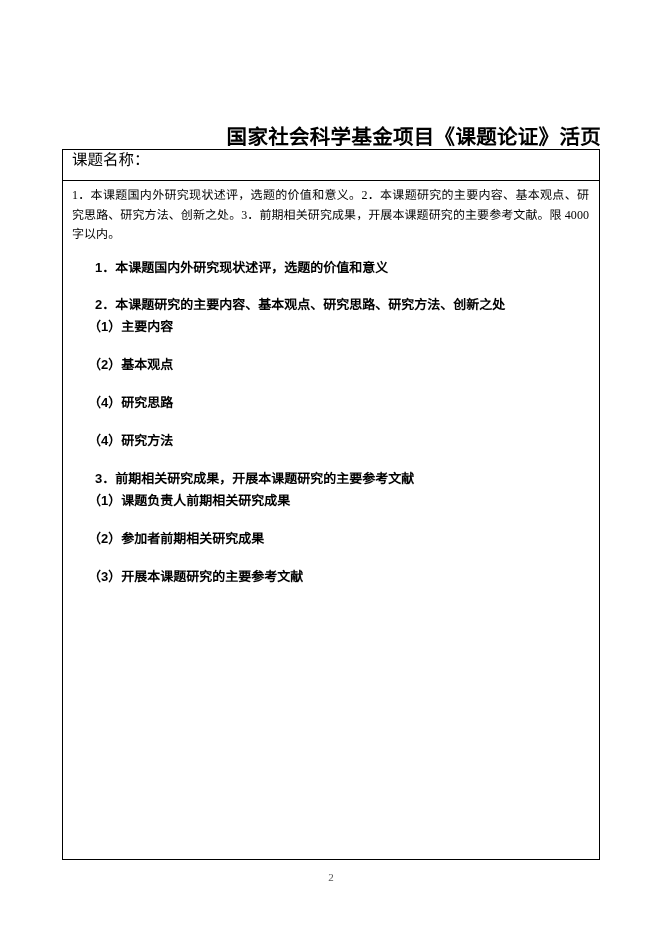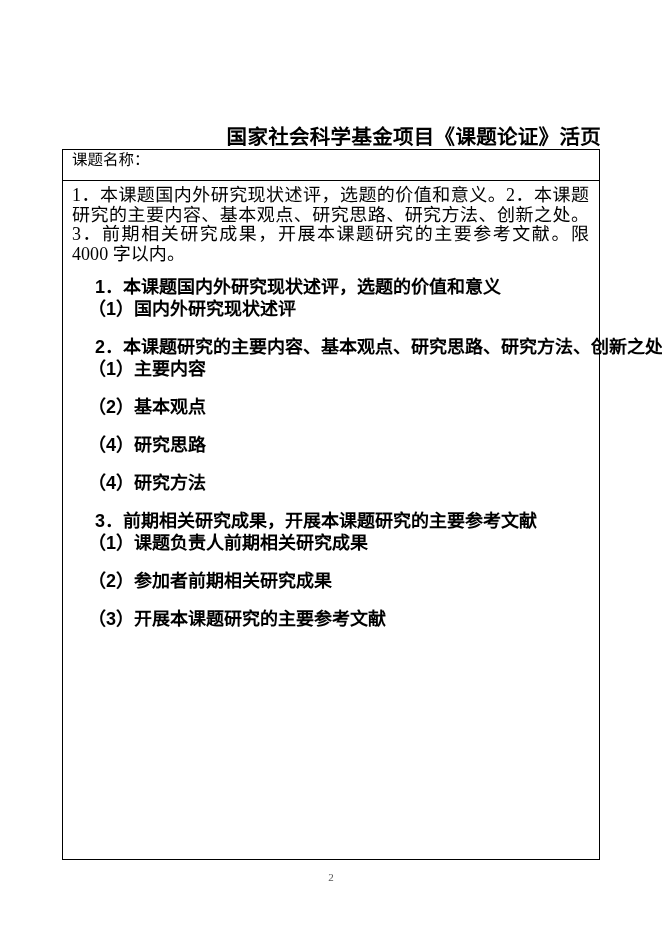--- a/index.html
+++ b/index.html
@@ -64,38 +64,38 @@
   .table-body-cell {
     position: relative;
     height: 677px;
     box-sizing: border-box;
     padding: 5px 8px 0 7px;
   }
 
   
   .instructions {
     font-family: "Liberation Serif", "DejaVu Serif", serif;
-    font-size: 18px;
+    font-size: 12px;
     line-height: 19.5px;
     text-align: justify;
     text-justify: inter-ideograph;
     margin: 0 0 11px 0;
     padding: 0 2px 0 2px;
     letter-spacing: 0.05px;
   }
 
   
   .outline {
     position: relative;
     margin-top: 13px;
   }
 
   .outline-item {
     font-family: "Liberation Sans", "DejaVu Sans", sans-serif;
-    font-size: 18px;
+    font-size: 13px;
     line-height: 20px;
     white-space: nowrap;
   }
 
   
   .outline-item.level-1 {
     font-weight: bold;
     padding-left: 25px;
     margin-bottom: 2px;
   }
@@ -142,21 +142,20 @@
     <div class="table-header-cell">
       <span class="label">课题名称：</span>
     </div>
 
     <div class="table-body-cell">
 
       <p class="instructions">1．本课题国内外研究现状述评，选题的价值和意义。2．本课题研究的主要内容、基本观点、研究思路、研究方法、创新之处。3．前期相关研究成果，开展本课题研究的主要参考文献。限 4000 字以内。</p>
 
       <div class="outline">
           <div class="outline-item level-1">1．本课题国内外研究现状述评，选题的价值和意义</div>
-          <div class="outline-item level-2 first-of-section">（1）国内外研究现状述评</div>
           <div class="outline-item level-1 section-gap">2．本课题研究的主要内容、基本观点、研究思路、研究方法、创新之处</div>
           <div class="outline-item level-2 first-of-section">（1）主要内容</div>
           <div class="outline-item level-2">（2）基本观点</div>
           <div class="outline-item level-2">（4）研究思路</div>
           <div class="outline-item level-2">（4）研究方法</div>
           <div class="outline-item level-1 section-gap">3．前期相关研究成果，开展本课题研究的主要参考文献</div>
           <div class="outline-item level-2 first-of-section">（1）课题负责人前期相关研究成果</div>
           <div class="outline-item level-2">（2）参加者前期相关研究成果</div>
           <div class="outline-item level-2">（3）开展本课题研究的主要参考文献</div>
         </div>

